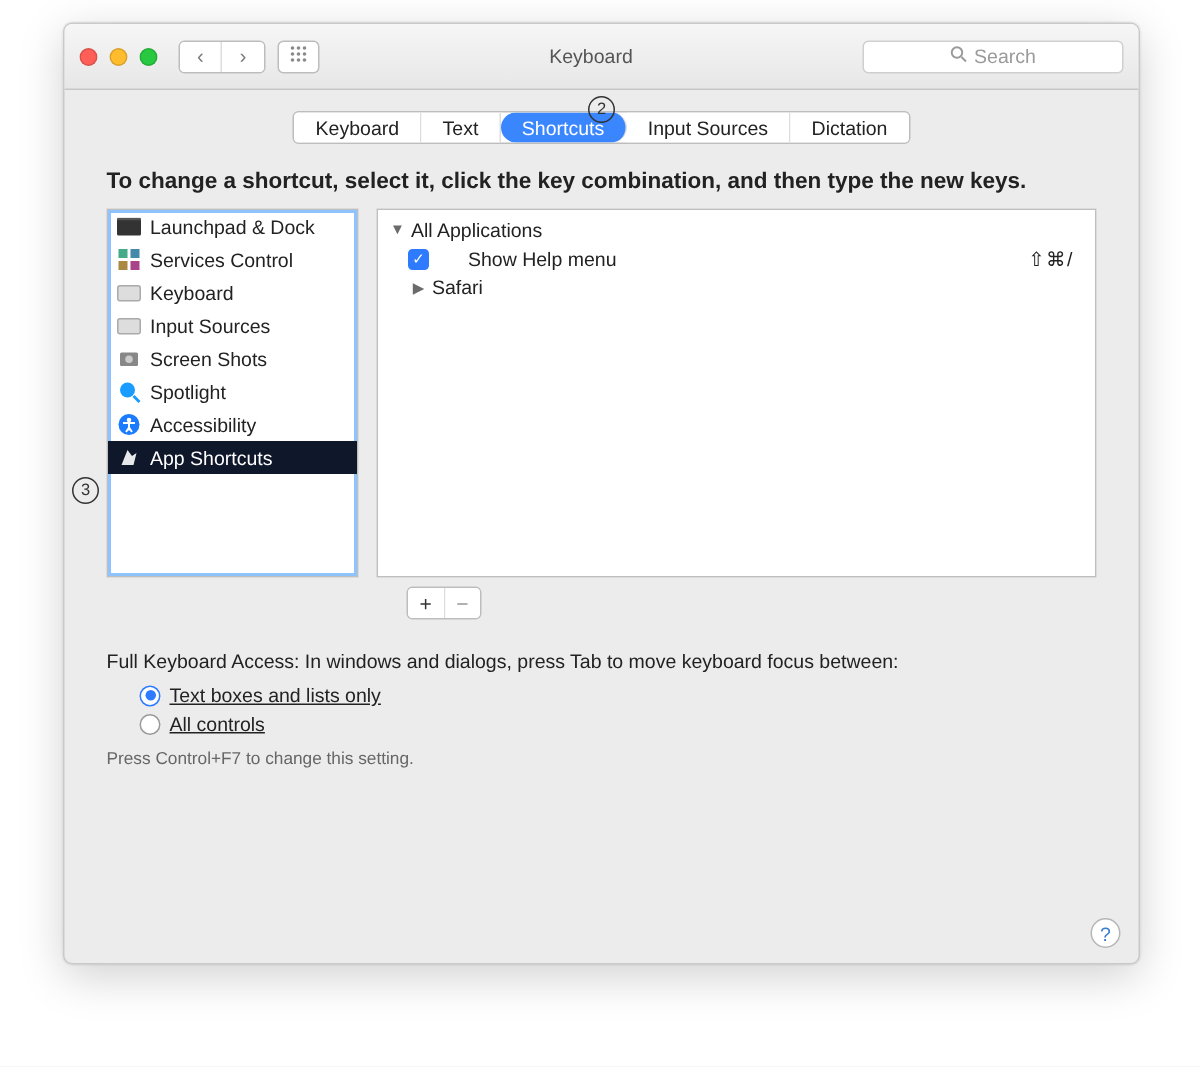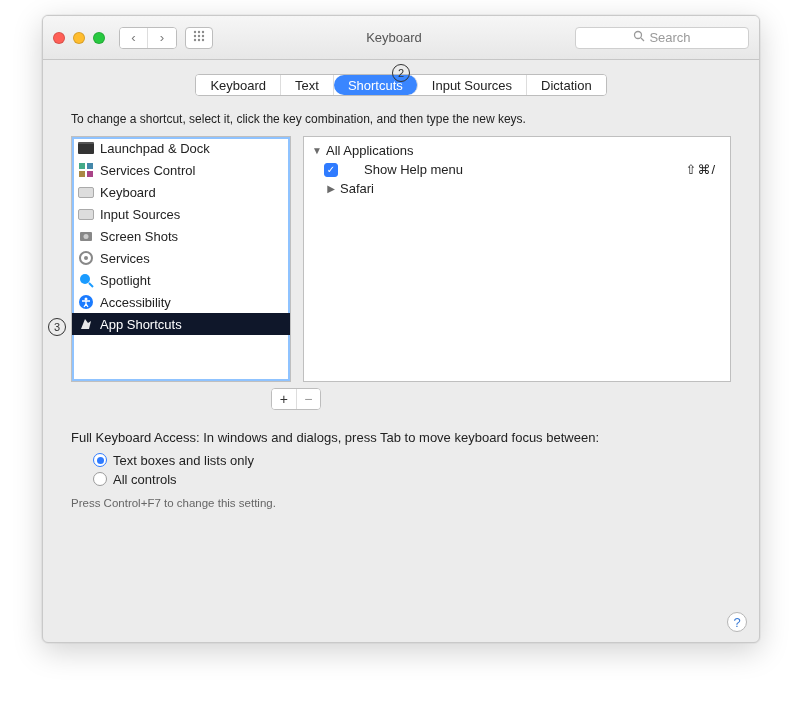--- a/index.html
+++ b/index.html
@@ -71,28 +71,28 @@
     background:#fff; height:22px;
   }
   .tab {
     padding: 2px 14px; font-size:13px; background:#fff; border-right:1px solid #ddd;
     display:flex; align-items:center; color:#222; cursor:pointer;
   }
   .tab:last-child{border-right:none;}
   .tab.active { background:#3a86ff; color:#fff;border-radius:10px; }
   
   .content { padding: 4px 28px 12px 28px; }
-  .hint { font-size:12px; color:#222; margin-bottom:10px; }
+  .hint { font-size:15px; color:#222; margin-bottom:10px;font-weight:bold; }
   .panes { display:flex; gap:12px; }
   .leftpane, .rightpane {
     background:#fff; border:1px solid #bfbfbf; border-radius:0;
     height:246px; overflow:auto;
     box-shadow: inset 0 0 0 2px #8fc3ff;
   }
-  .leftpane { width:220px; }
+  .leftpane { width:168px; }
   .rightpane { flex:1; box-shadow:none; padding:4px 6px; }
   .catrow {
     display:flex; align-items:center; gap:6px;
     padding: 3px 6px; font-size:13px; cursor:pointer;
   }
   .catrow.selected { background:#0f172a; color:#fff; }
   .caticon {
     width:16px; height:16px; border-radius:2px;
     display:flex; align-items:center; justify-content:center;
     font-size:10px; flex-shrink:0;
@@ -113,21 +113,21 @@
     width:50px; height:22px;
   }
   .addremove button{
     flex:1; background:#fff; border:none; border-right:1px solid #ddd;
     font-size:14px; color:#333; cursor:pointer;
   }
   .addremove button:last-child{border-right:none;color:#999;}
   
   .bottom { margin-top:20px; font-size:13px; color:#222;}
   .radios { margin:6px 0 4px 22px; }
-  .radio-row { display:flex; gap:6px; padding:2px 0;}
+  .radio-row { display:flex; align-items:center; gap:6px; padding:2px 0;text-decoration:underline;}
   .radio {
     width:14px; height:14px; border-radius:50%; border:1px solid #9b9b9b;
     display:flex; align-items:center; justify-content:center; background:#fff;
   }
   .radio.checked { border-color:#2f7bff; }
   .radio.checked::after {
     content:""; width:7px; height:7px; border-radius:50%; background:#2f7bff;
   }
   .footnote { font-size:11.5px; color:#666; margin-top:8px;}
   .help {
@@ -242,29 +242,20 @@
               <svg width="16" height="16">
                 <rect x="2" y="4" width="12" height="9" rx="1" fill="#888"></rect>
                 <circle cx="8" cy="8.5" r="2.5" fill="#ccc"></circle>
               </svg>
             </span>
             <span>Screen Shots</span>
           </div>
           <div class="catrow">
             <span class="caticon">
               <svg width="16" height="16">
-                <circle cx="8" cy="8" r="6" fill="none" stroke="#888" stroke-width="2"></circle>
-                <circle cx="8" cy="8" r="2" fill="#888"></circle>
-              </svg>
-            </span>
-            <span>Services</span>
-          </div>
-          <div class="catrow">
-            <span class="caticon">
-              <svg width="16" height="16">
                 <circle cx="7" cy="7" r="5" fill="#1a9bff"></circle>
                 <line x1="11" y1="11" x2="15" y2="15" stroke="#1a9bff" stroke-width="2"></line>
               </svg>
             </span>
             <span>Spotlight</span>
           </div>
           <div class="catrow">
             <span class="caticon">
               <svg width="16" height="16">
                 <circle cx="8" cy="8" r="7" fill="#1a7bff"></circle>

